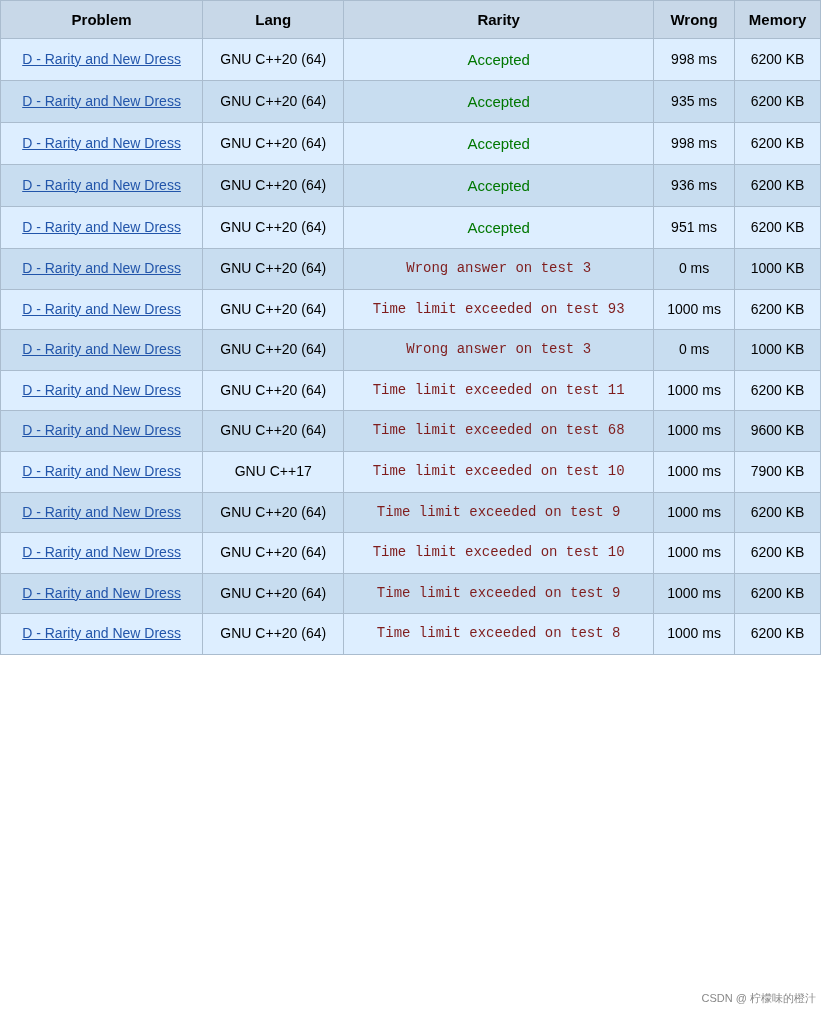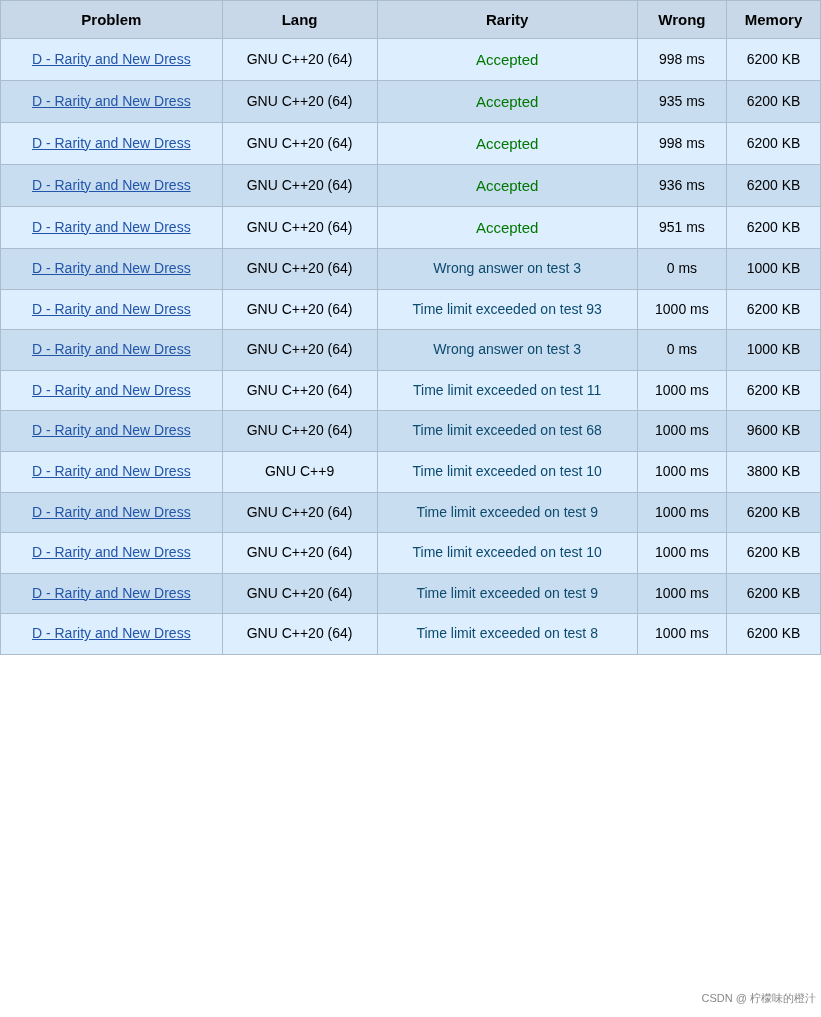--- a/index.html
+++ b/index.html
@@ -41,21 +41,22 @@
       text-decoration: underline;
       cursor: pointer;
       text-align: right;
     }
     .verdict-accepted {
       color: #007700;
       font-weight: normal;
       font-size: 15px;
     }
     .verdict-other {
-      color: #0c4a6e;
+      color: #7f1d1d;
+      font-family: Liberation Mono, monospace;
     }
     .watermark {
       position: fixed;
       bottom: 11px;
       right: 5px;
       font-size: 11px;
       color: #888;
       font-family: Arial, sans-serif;
     }
   </style>
@@ -138,24 +139,24 @@
       </tr>
       <tr>
         <td><a class="problem-link">D - Rarity and New Dress</a></td>
         <td>GNU C++20 (64)</td>
         <td class="verdict-other">Time limit exceeded on test 68</td>
         <td>1000 ms</td>
         <td>9600 KB</td>
       </tr>
       <tr>
         <td><a class="problem-link">D - Rarity and New Dress</a></td>
-        <td>GNU C++9</td>
+        <td>GNU C++17</td>
         <td class="verdict-other">Time limit exceeded on test 10</td>
         <td>1000 ms</td>
-        <td>3800 KB</td>
+        <td>7900 KB</td>
       </tr>
       <tr>
         <td><a class="problem-link">D - Rarity and New Dress</a></td>
         <td>GNU C++20 (64)</td>
         <td class="verdict-other">Time limit exceeded on test 9</td>
         <td>1000 ms</td>
         <td>6200 KB</td>
       </tr>
       <tr>
         <td><a class="problem-link">D - Rarity and New Dress</a></td>

